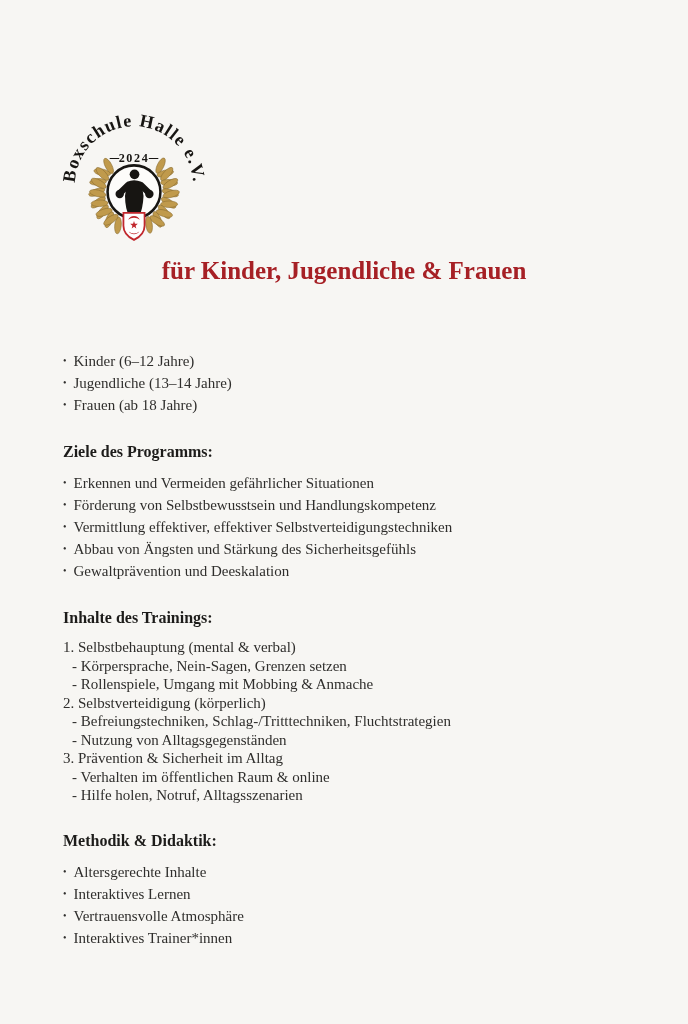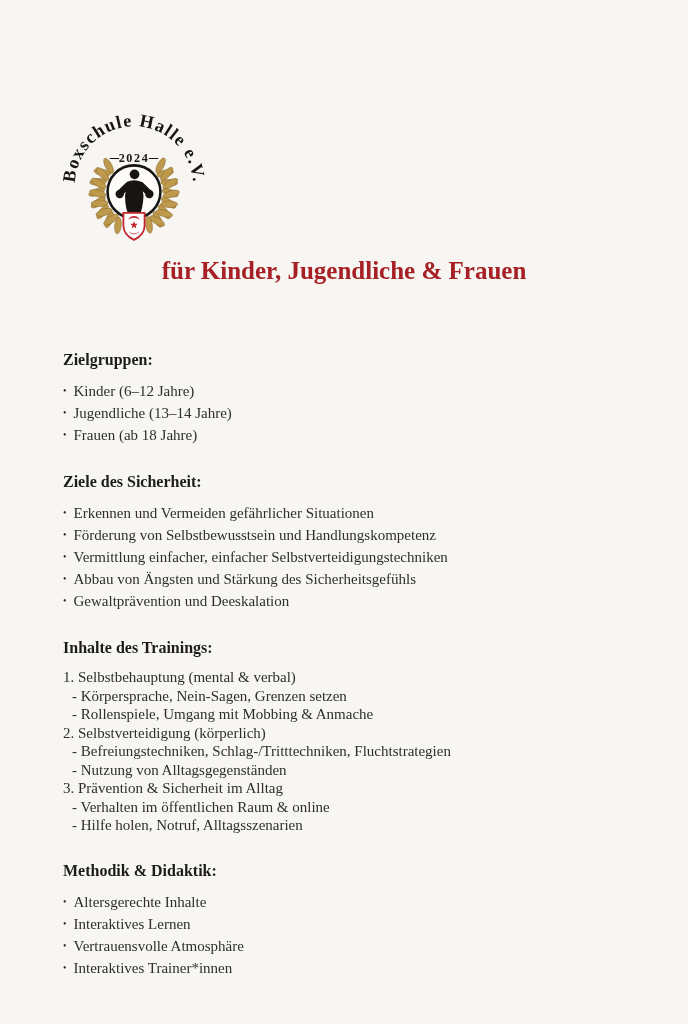--- a/index.html
+++ b/index.html
@@ -105,34 +105,33 @@
       <text class="year" x="70" y="56" text-anchor="middle">2024</text>
     </svg>
   </div>
 
   <div class="title">
     <div>für Kinder, Jugendliche &amp; Frauen</div>
   </div>
 
   <div class="content">
   <section class="section">
-    <h3 class="sec-heading">Zielgruppen:</h3>
     <div class="sec-lines">
           <div class="line"><span class="bullet">•</span><span class="ltext">Kinder (6–12 Jahre)</span></div>
           <div class="line"><span class="bullet">•</span><span class="ltext">Jugendliche (13–14 Jahre)</span></div>
           <div class="line"><span class="bullet">•</span><span class="ltext">Frauen (ab 18 Jahre)</span></div>
         </div>
   </section>
 
   <section class="section">
-    <h3 class="sec-heading">Ziele des Sicherheit:</h3>
+    <h3 class="sec-heading">Ziele des Programms:</h3>
     <div class="sec-lines">
           <div class="line"><span class="bullet">•</span><span class="ltext">Erkennen und Vermeiden gefährlicher Situationen</span></div>
           <div class="line"><span class="bullet">•</span><span class="ltext">Förderung von Selbstbewusstsein und Handlungskompetenz</span></div>
-          <div class="line"><span class="bullet">•</span><span class="ltext">Vermittlung einfacher, einfacher Selbstverteidigungstechniken</span></div>
+          <div class="line"><span class="bullet">•</span><span class="ltext">Vermittlung effektiver, effektiver Selbstverteidigungstechniken</span></div>
           <div class="line"><span class="bullet">•</span><span class="ltext">Abbau von Ängsten und Stärkung des Sicherheitsgefühls</span></div>
           <div class="line"><span class="bullet">•</span><span class="ltext">Gewaltprävention und Deeskalation</span></div>
         </div>
   </section>
 
   <section class="section compact">
     <h3 class="sec-heading">Inhalte des Trainings:</h3>
     <div class="sec-lines">
           <div class="line"><span class="ltext">1. Selbstbehauptung (mental &amp; verbal)</span></div>
           <div class="line indent"><span class="ltext">- Körpersprache, Nein-Sagen, Grenzen setzen</span></div>

